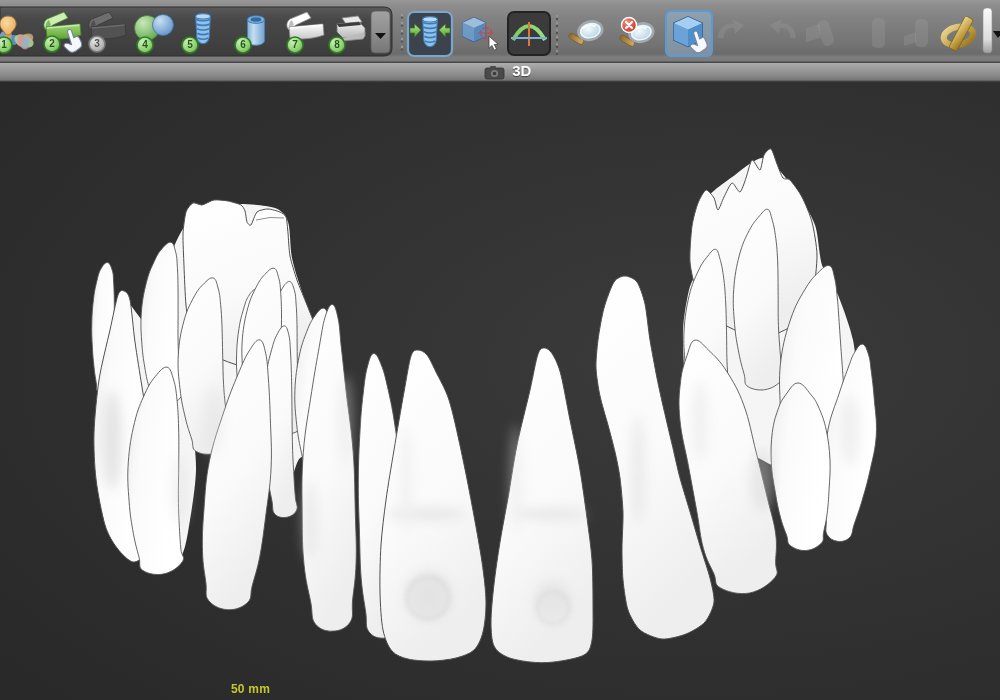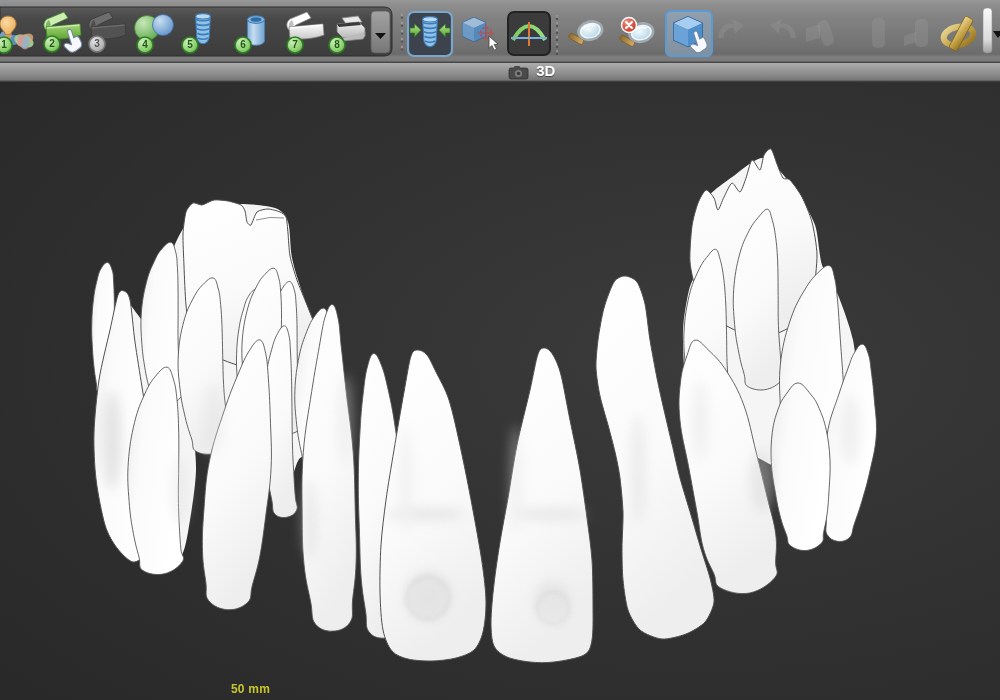--- a/index.html
+++ b/index.html
@@ -3,21 +3,21 @@
 <meta charset="utf-8">
 <style>
 html,body{margin:0;padding:0;}
 #app{position:relative;width:1000px;height:700px;overflow:hidden;background:#2f2f2f;font-family:"Liberation Sans",sans-serif;}
 #viewport{position:absolute;left:0;top:82px;width:1000px;height:618px;
 background:radial-gradient(ellipse 950px 520px at 70% 45%, #3b3b3b 0%, #313131 50%, #292929 95%);}
 #toolbar{position:absolute;left:0;top:0;width:1000px;height:63px;
 background:linear-gradient(#979797 0px,#8e8e8e 5px,#828282 18px,#737373 45px,#6b6b6b 54px,#7e7e7e 57px,#7a7a7a 61px,#4a4a4a 62px,#454545 63px);}
 #tabbar{position:absolute;left:0;top:63px;width:1000px;height:19px;
 background:linear-gradient(#adadad 0px,#9e9e9e 5px,#8a8a8a 12px,#767676 17px,#2c2c2c 19px);}
-#tablabel{position:absolute;left:484px;top:63px;width:90px;height:18px;color:#fff;font-weight:bold;font-size:15px;margin-left:24px;}
+#tablabel{position:absolute;left:484px;top:63px;width:90px;height:18px;color:#fff;font-weight:bold;font-size:15px;}
 #scale{position:absolute;left:231px;top:682px;color:#c6c62c;font-size:12px;font-weight:bold;letter-spacing:0.2px;}
 svg{position:absolute;left:0;top:0;}
 </style>
 </head>
 <body>
 <div id="app">
   <div id="viewport"></div>
   <svg width="1000" height="700" viewBox="0 0 1000 700">
     <defs>
       <linearGradient id="tg1" x1="0" y1="0" x2="0.3" y2="1">

